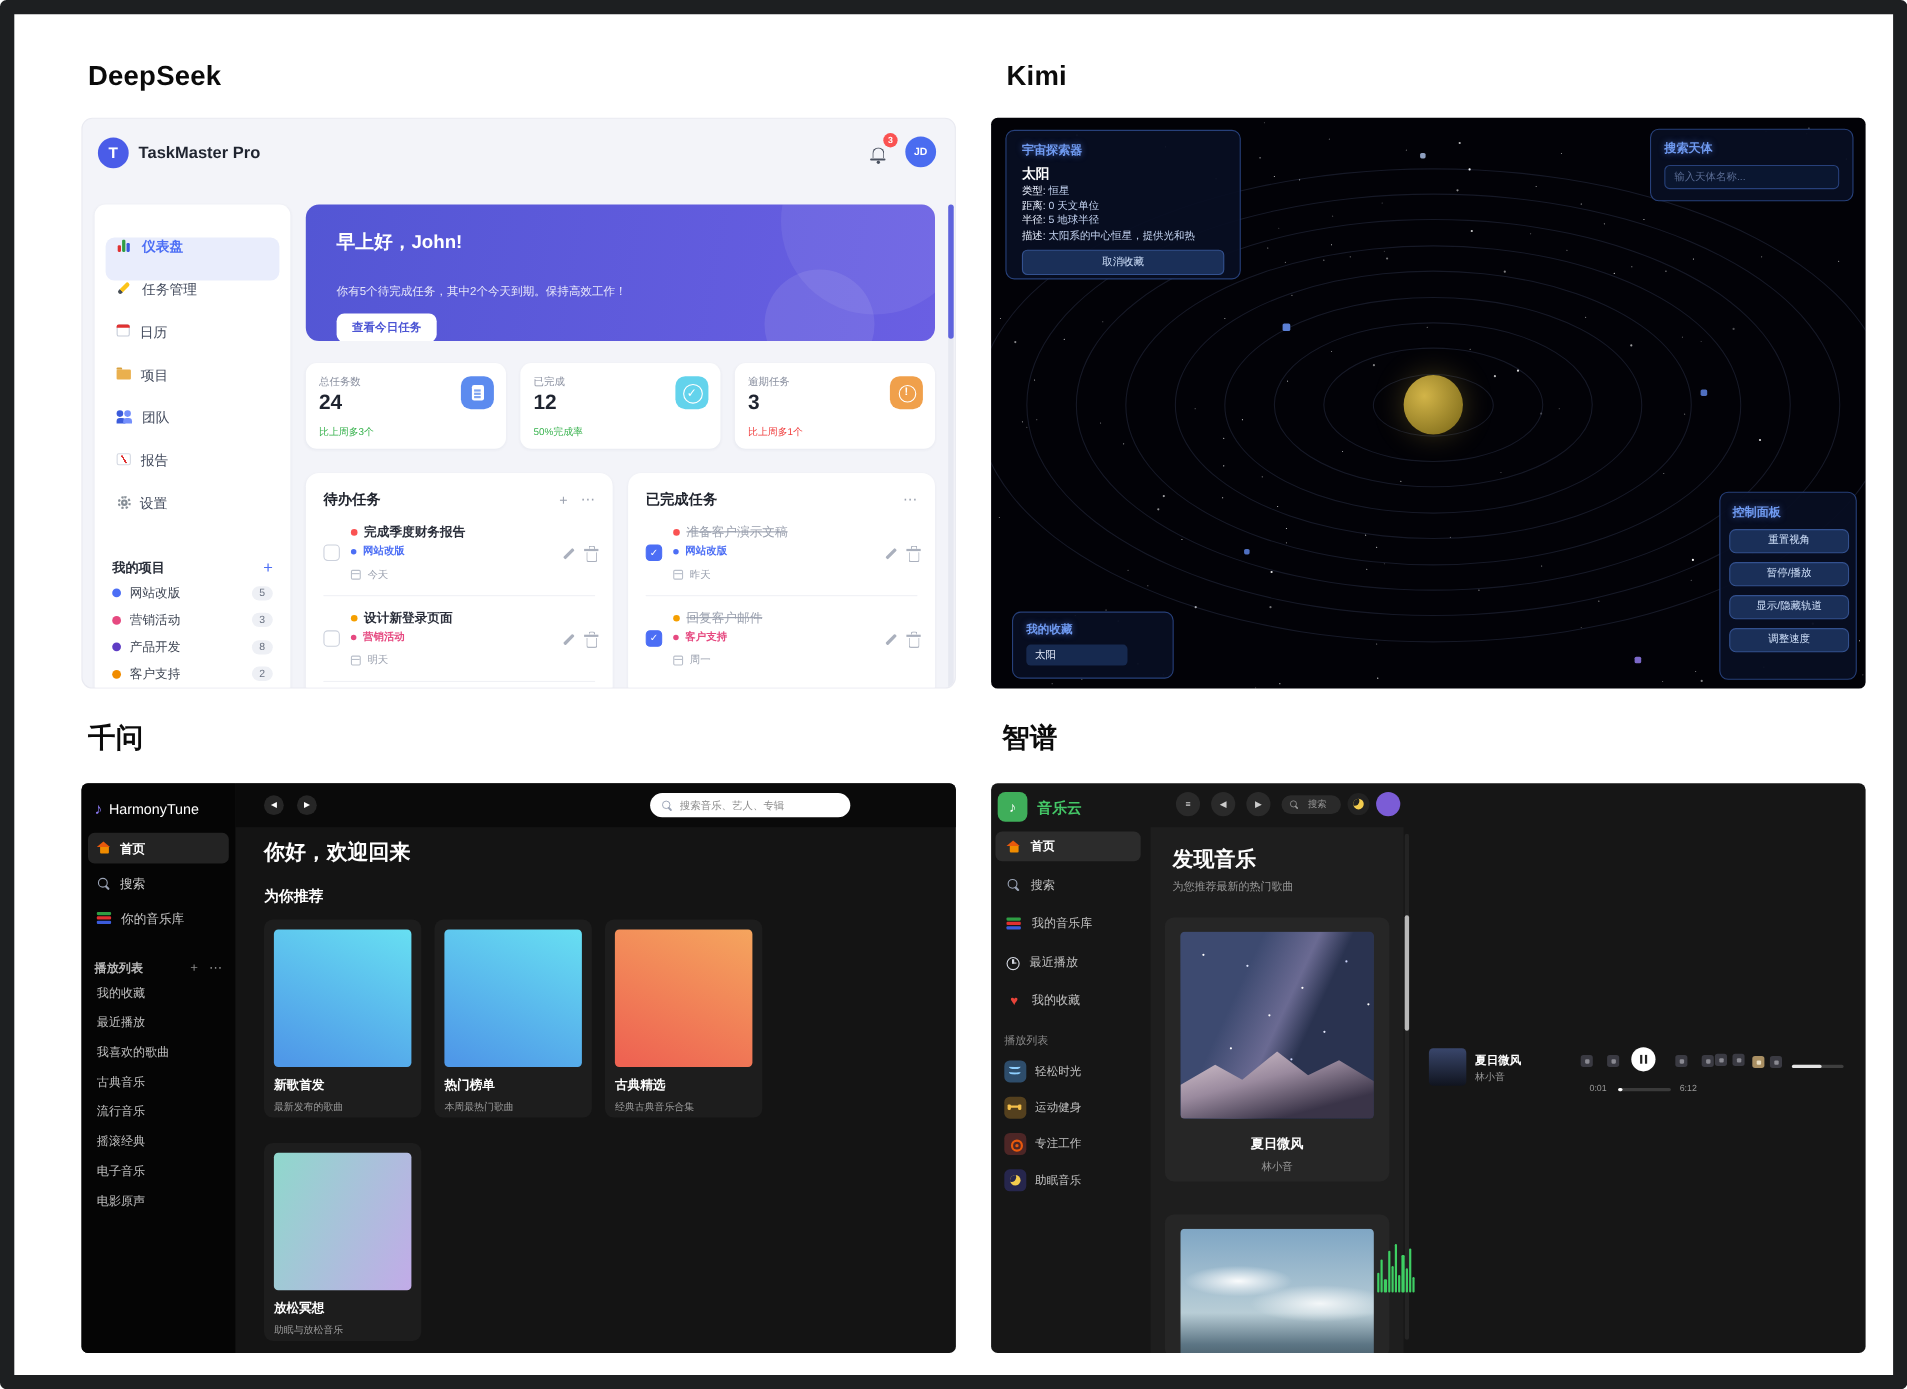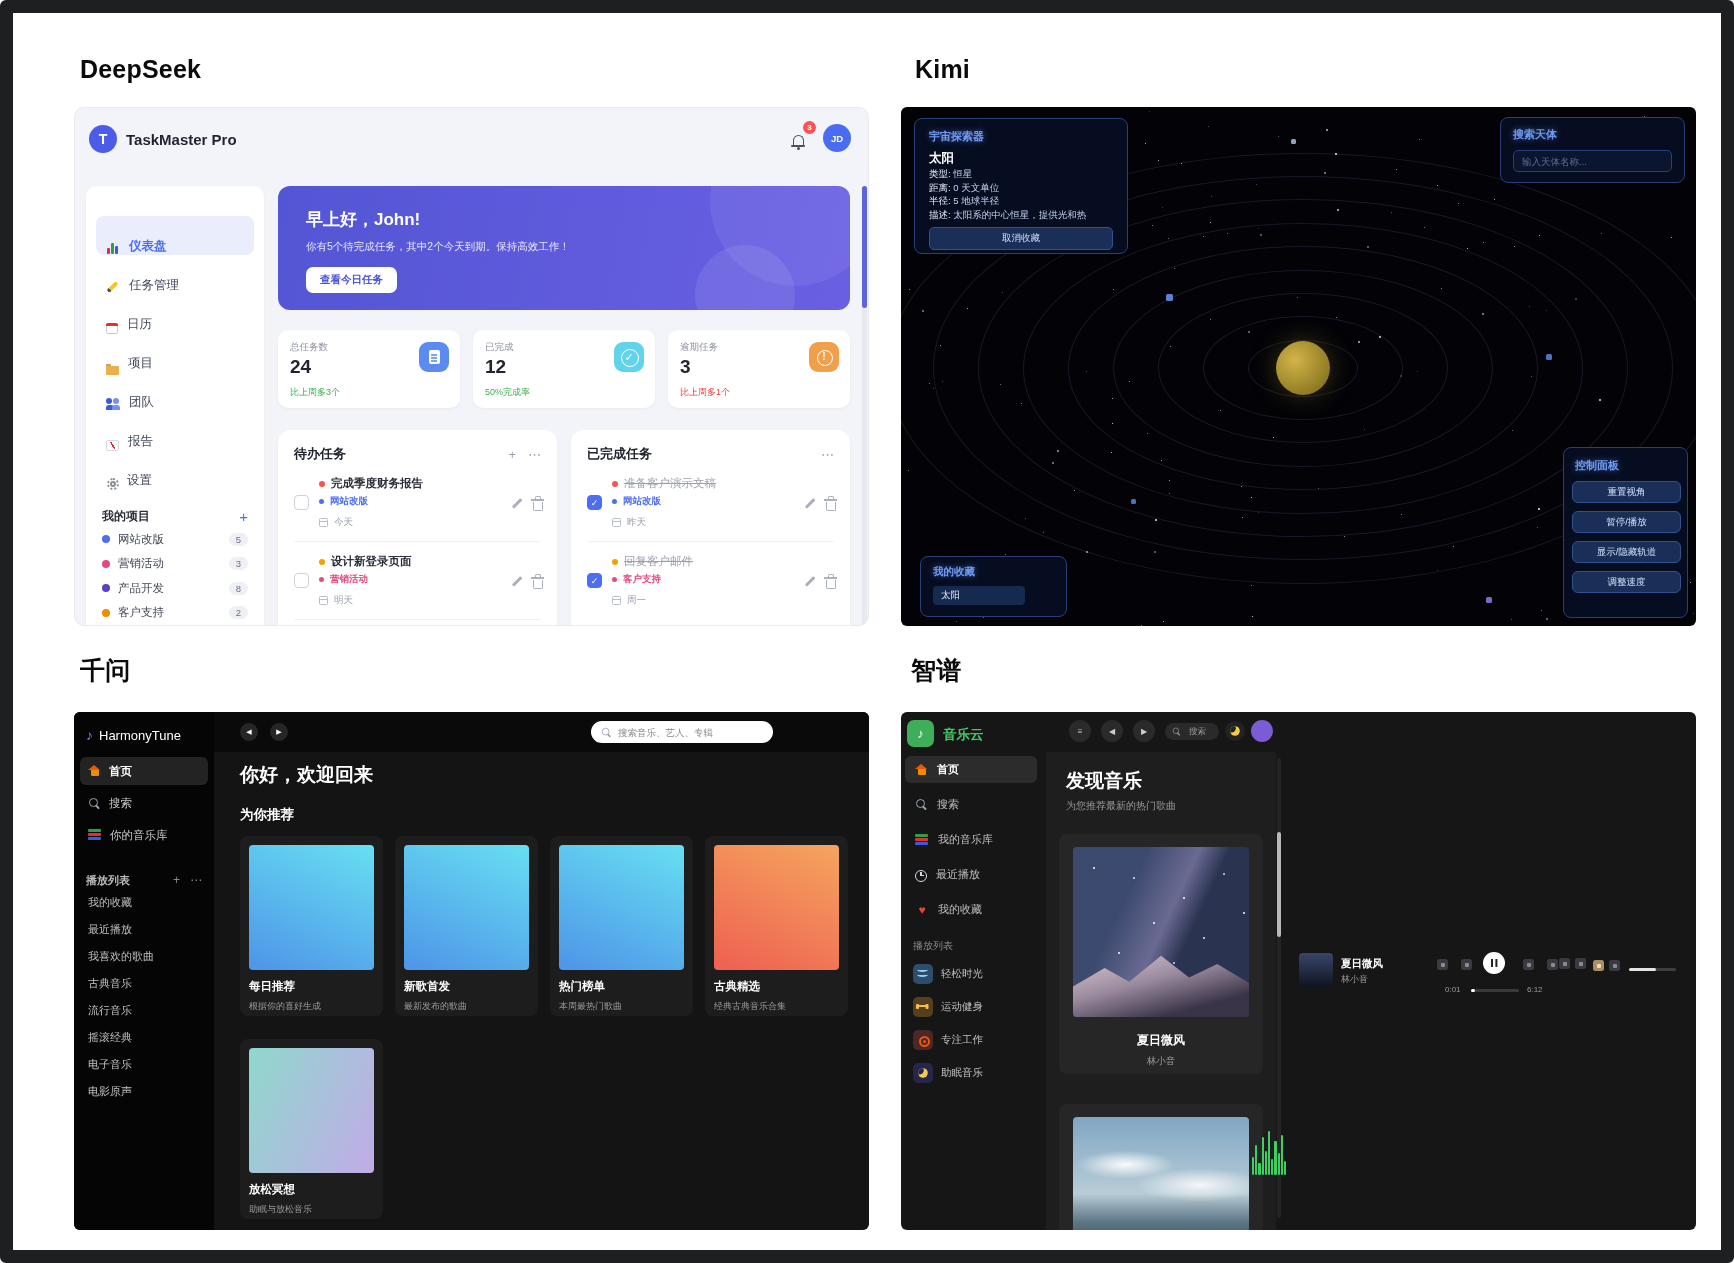--- a/index.html
+++ b/index.html
@@ -61,36 +61,36 @@
 
   
   #p-ds{left:61px;top:94px;width:795px;height:519px;background:#f3f4f9;border:1px solid #e9eaf1;border-radius:10px}
   .ds-header{position:absolute;left:0;top:0;width:100%;height:62px}
   .ds-logo{position:absolute;left:14px;top:17px;width:28px;height:28px;border-radius:50%;background:#4a5ce8;color:#fff;font-size:14px;font-weight:bold;display:flex;align-items:center;justify-content:center}
   .ds-title{position:absolute;left:51px;top:23px;font-size:15px;font-weight:bold;color:#1f2430}
   .ds-bell{position:absolute;left:716px;top:21px;width:18px;height:18px}
   .ds-badge{position:absolute;left:728px;top:13px;min-width:13px;height:13px;border-radius:7px;background:#fa5252;color:#fff;font-size:8px;font-weight:bold;display:flex;align-items:center;justify-content:center;padding:0 2px}
   .ds-avatar{position:absolute;left:748px;top:16px;width:28px;height:28px;border-radius:50%;background:#4a6cf0;color:#fff;font-size:9.5px;font-weight:bold;display:flex;align-items:center;justify-content:center}
   .ds-side{position:absolute;left:11px;top:78px;width:178px;height:470px;background:#fff;border-radius:10px;box-shadow:0 1px 3px rgba(25,35,70,.05);padding-top:30px}
-  .ds-nav-item{height:39px;display:flex;align-items:flex-end;padding:0 10px 0 20px;font-size:12.5px;color:#424a5c;cursor:pointer}
+  .ds-nav-item{height:39px;display:flex;align-items:flex-start;padding:0 10px 0 20px;font-size:12.5px;color:#424a5c;cursor:pointer}
   .ds-nav-item .ic{margin-right:9px}
   .ds-nav-item.active{background:#e9edfc;border-radius:8px;margin:0 10px;padding-left:10px;color:#4c6ef5;font-weight:bold}
   .ds-proj-head{display:flex;align-items:center;padding:0 16px;margin-top:16px;height:22px}
   .ds-proj-head .t{flex:1;font-size:12px;font-weight:bold;color:#2a2f3a}
   .ds-proj-head .p{font-size:15px;color:#4c6ef5}
   .ds-proj{display:flex;align-items:center;height:24.5px;padding:0 16px;font-size:11.5px;color:#3f4654}
   .ds-proj .dot{width:8px;height:8px;border-radius:50%;margin-right:8px;flex:none}
   .ds-proj .nm{flex:1}
   .ds-proj .ct{background:#eef0f5;border-radius:8px;padding:1px 7px;font-size:9.5px;color:#6a7282}
   .ds-main{position:absolute;left:203px;top:78px;width:572px}
   .ds-banner{position:relative;height:124px;border-radius:12px;background:linear-gradient(100deg,#5356d4 0%,#6a5fe3 100%);padding:22px 28px;overflow:hidden;color:#fff}
   .ds-banner::before{content:"";position:absolute;right:-30px;top:-70px;width:170px;height:170px;border-radius:50%;background:rgba(255,255,255,.07)}
   .ds-banner::after{content:"";position:absolute;right:55px;bottom:-35px;width:100px;height:100px;border-radius:50%;background:rgba(255,255,255,.09)}
   .ds-banner .bt{font-size:17px;font-weight:bold}
-  .ds-banner .bs{font-size:10.5px;color:rgba(255,255,255,.85);margin-top:9px}
+  .ds-banner .bs{font-size:10.5px;color:rgba(255,255,255,.85);margin-top:27px}
   .ds-banner .bb{display:inline-block;margin-top:13px;background:#fff;color:#4c55d4;font-size:10.5px;font-weight:bold;border:none;border-radius:7px;padding:6px 14px;position:relative;z-index:2;cursor:pointer}
   .ds-scroll{position:absolute;left:787px;top:78px;width:5px;height:441px;background:#e7e9f1;border-radius:3px}
   .ds-thumb{position:absolute;left:0;top:0;width:5px;height:122px;background:#5f64dd;border-radius:3px}
   .ds-stats{display:flex;gap:13px;margin-top:20px}
   .ds-stat{position:relative;flex:1;height:78px;background:#fff;border-radius:10px;box-shadow:0 1px 3px rgba(25,35,70,.05);padding:11px 12px}
   .ds-stat .sl{font-size:9.5px;color:#8a90a0}
   .ds-stat .sv{font-size:19px;font-weight:bold;color:#1f2430;margin-top:2px}
   .ds-stat .st{position:absolute;left:12px;bottom:9px;font-size:9px}
   .si{position:absolute;right:11px;top:12px;width:30px;height:30px;border-radius:9px}
   .si-doc::before{content:"";position:absolute;left:9.5px;top:8px;width:11px;height:14px;background:#fff;border-radius:2px}
@@ -680,25 +680,20 @@
       </div>
 
     </div>
 
     <div class="qw-greet">你好，欢迎回来</div>
     <div class="qw-sect">为你推荐</div>
 
     <div class="qw-cards">
       <div class="qw-card">
         <div class="qw-cover cov-blue"></div>
-        <div class="ct">每日推荐</div>
-        <div class="cs">根据你的喜好生成</div>
-      </div>
-      <div class="qw-card">
-        <div class="qw-cover cov-blue"></div>
         <div class="ct">新歌首发</div>
         <div class="cs">最新发布的歌曲</div>
       </div>
       <div class="qw-card">
         <div class="qw-cover cov-blue"></div>
         <div class="ct">热门榜单</div>
         <div class="cs">本周最热门歌曲</div>
       </div>
       <div class="qw-card">
         <div class="qw-cover cov-orange"></div>

